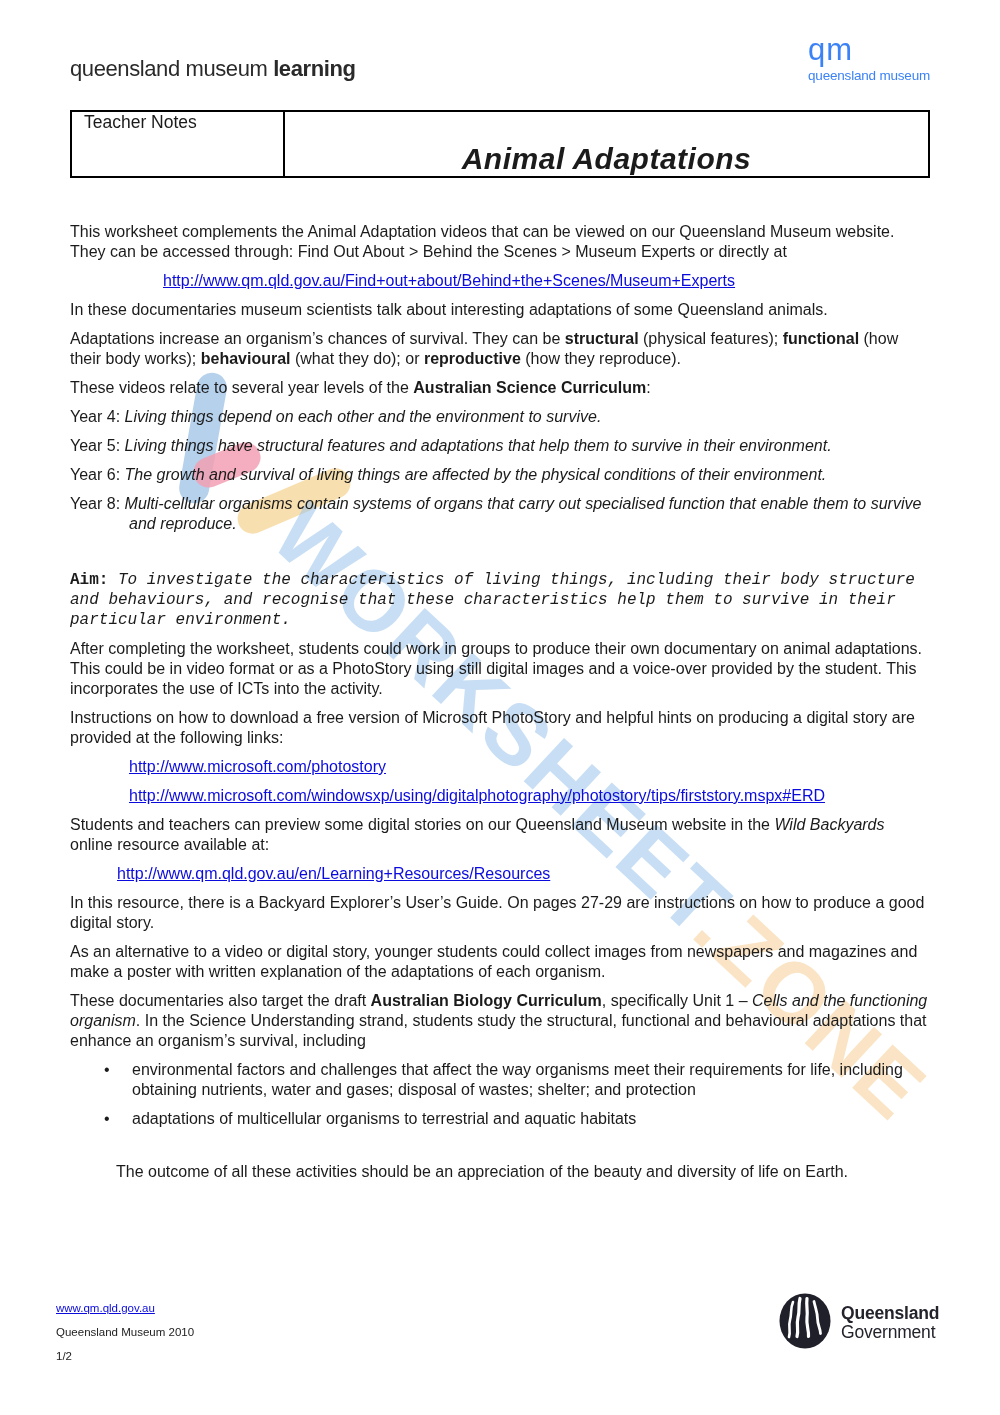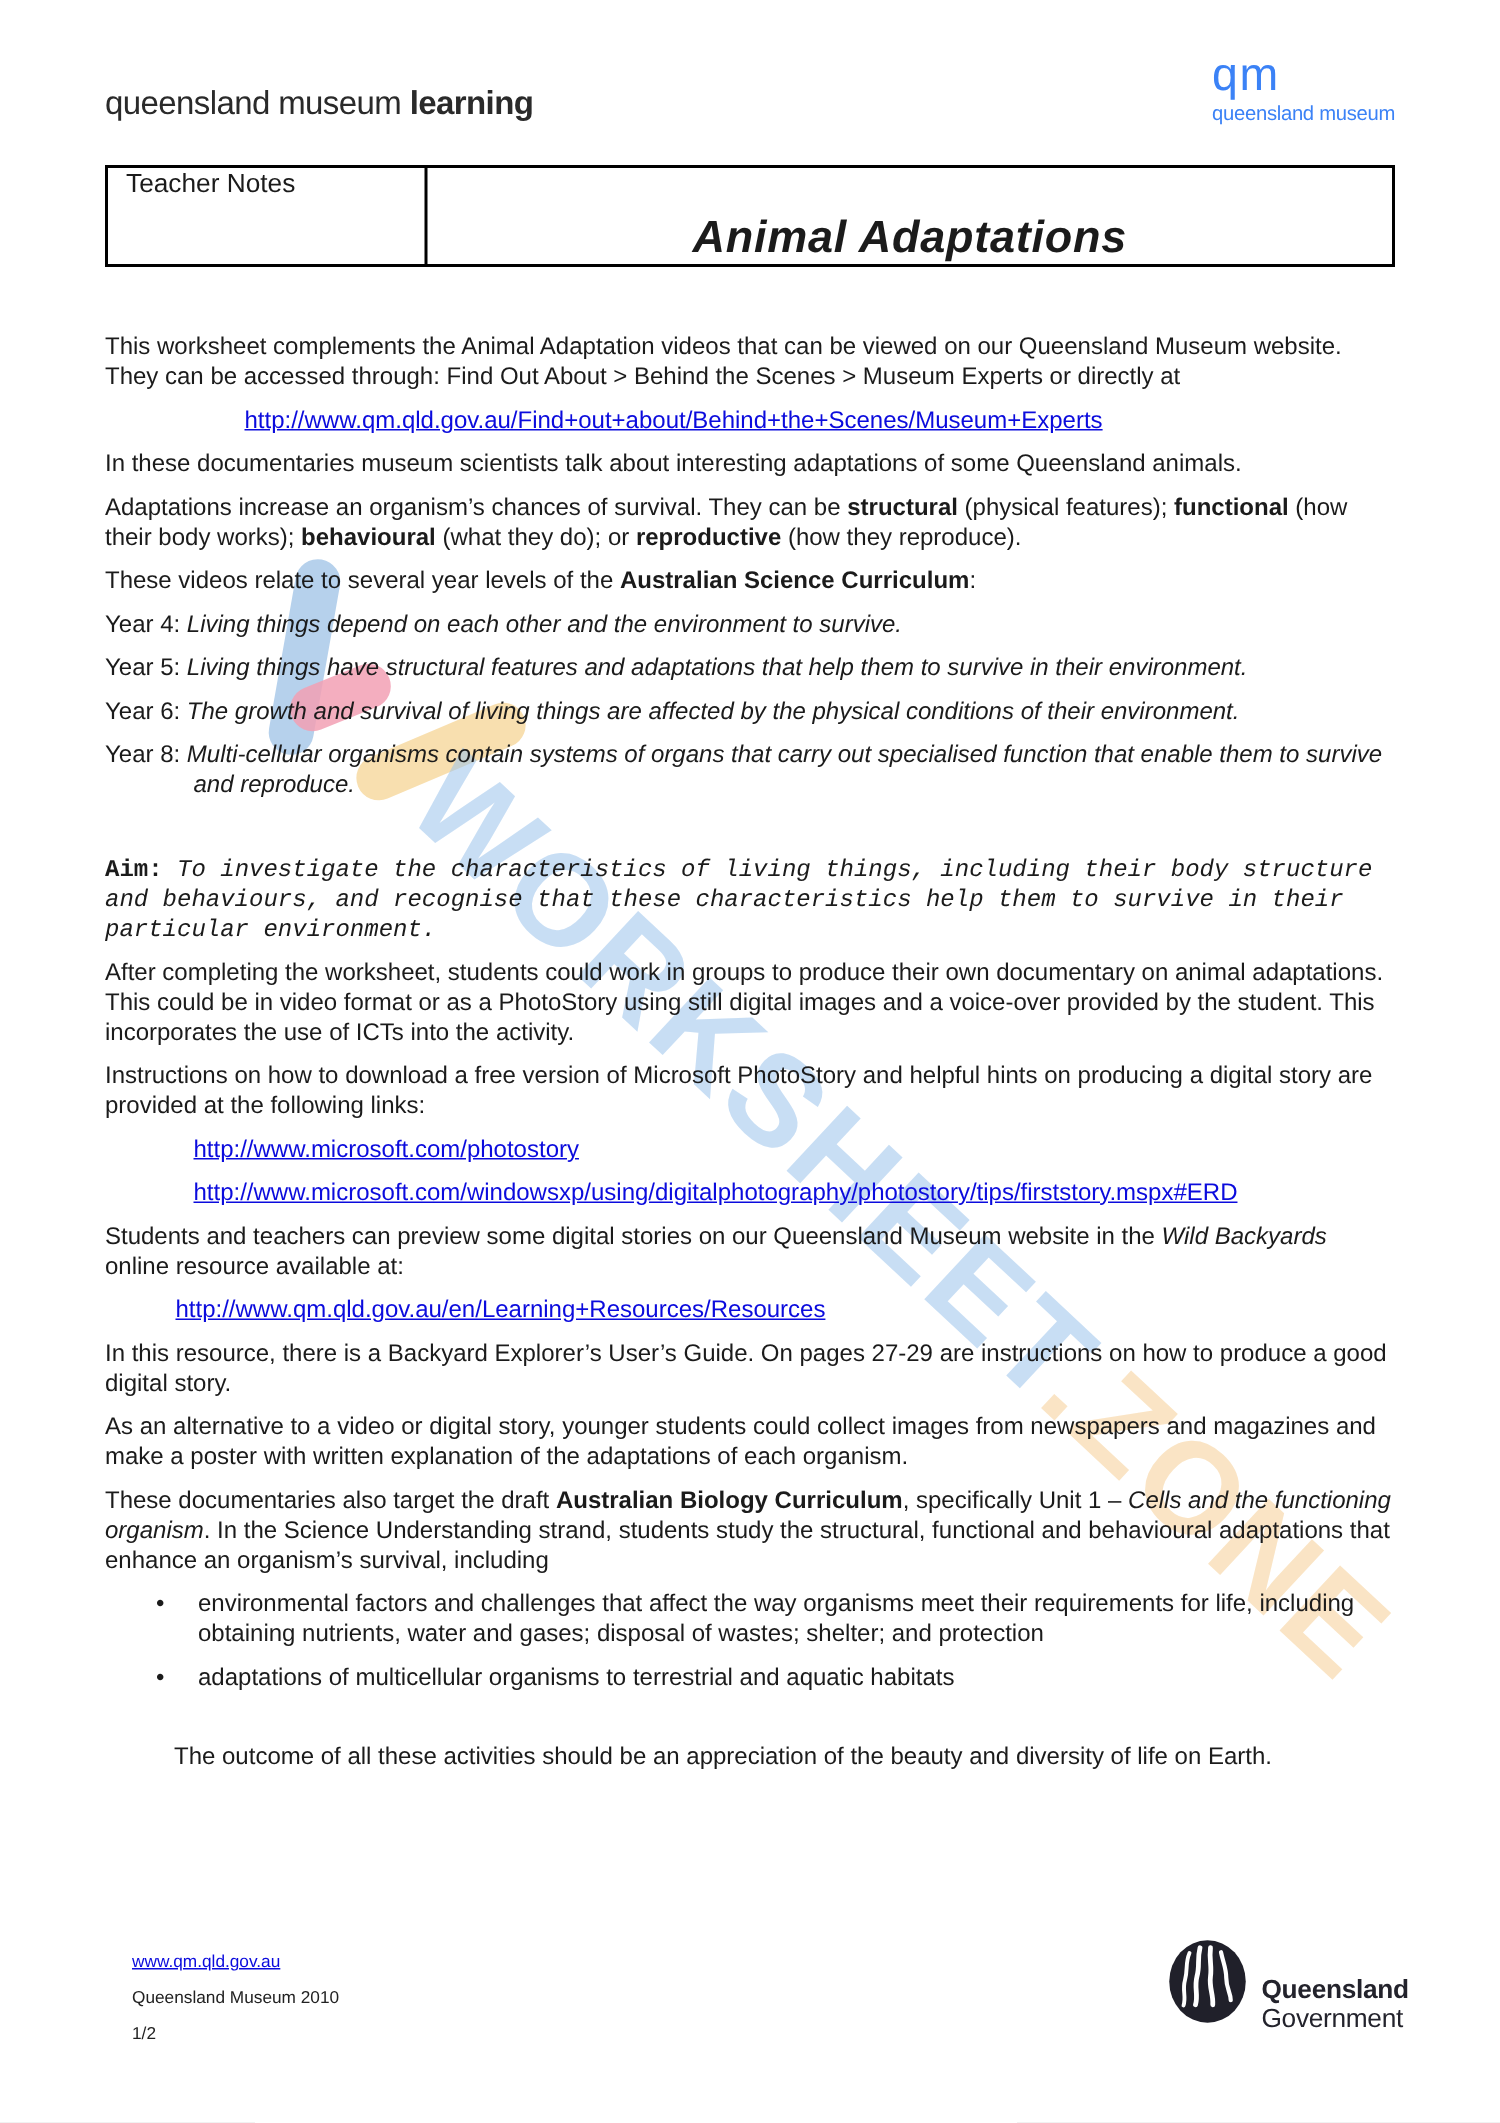--- a/index.html
+++ b/index.html
@@ -44,24 +44,24 @@
   .outcome{padding-left:46px;}
   
   .wm-bar{position:absolute;border-radius:999px;z-index:1;opacity:.85;}
   .wm-bar.blue-v{left:188px;top:372px;width:30px;height:132px;transform:rotate(10deg);}
   .wm-bar.pink-h{left:192px;top:450px;width:70px;height:30px;transform:rotate(-22deg);}
   .wm-bar.yellow-h{left:234px;top:486px;width:120px;height:30px;transform:rotate(-23deg);}
   .wm-text{position:absolute;left:600px;top:812px;z-index:1;
     transform:translate(-50%,-50%) rotate(43deg);
     font-size:86px;font-weight:700;letter-spacing:3px;white-space:nowrap;opacity:.55;}
   
-  .footer-left{position:absolute;left:88px;top:1296px;font-size:11.5px;
+  .footer-left{position:absolute;left:56px;top:1296px;font-size:11.5px;
     line-height:24px;color:#222;z-index:2;}
   .footer-left a{font-size:11.5px;}
-  .gov{position:absolute;left:778px;top:1292px;display:flex;align-items:flex-end;
+  .gov{position:absolute;left:778px;top:1292px;display:flex;align-items:center;
     gap:9px;color:#23232c;z-index:2;}
   .gov-text{font-size:17.5px;line-height:1.1;letter-spacing:-0.2px;}
   .gov-text .n1{font-weight:700;}
 </style>
 </head>
 <body>
 
 <div class="page">
 
   <div class="wm-bar blue-v" style="background: rgb(169, 201, 233);"></div>

